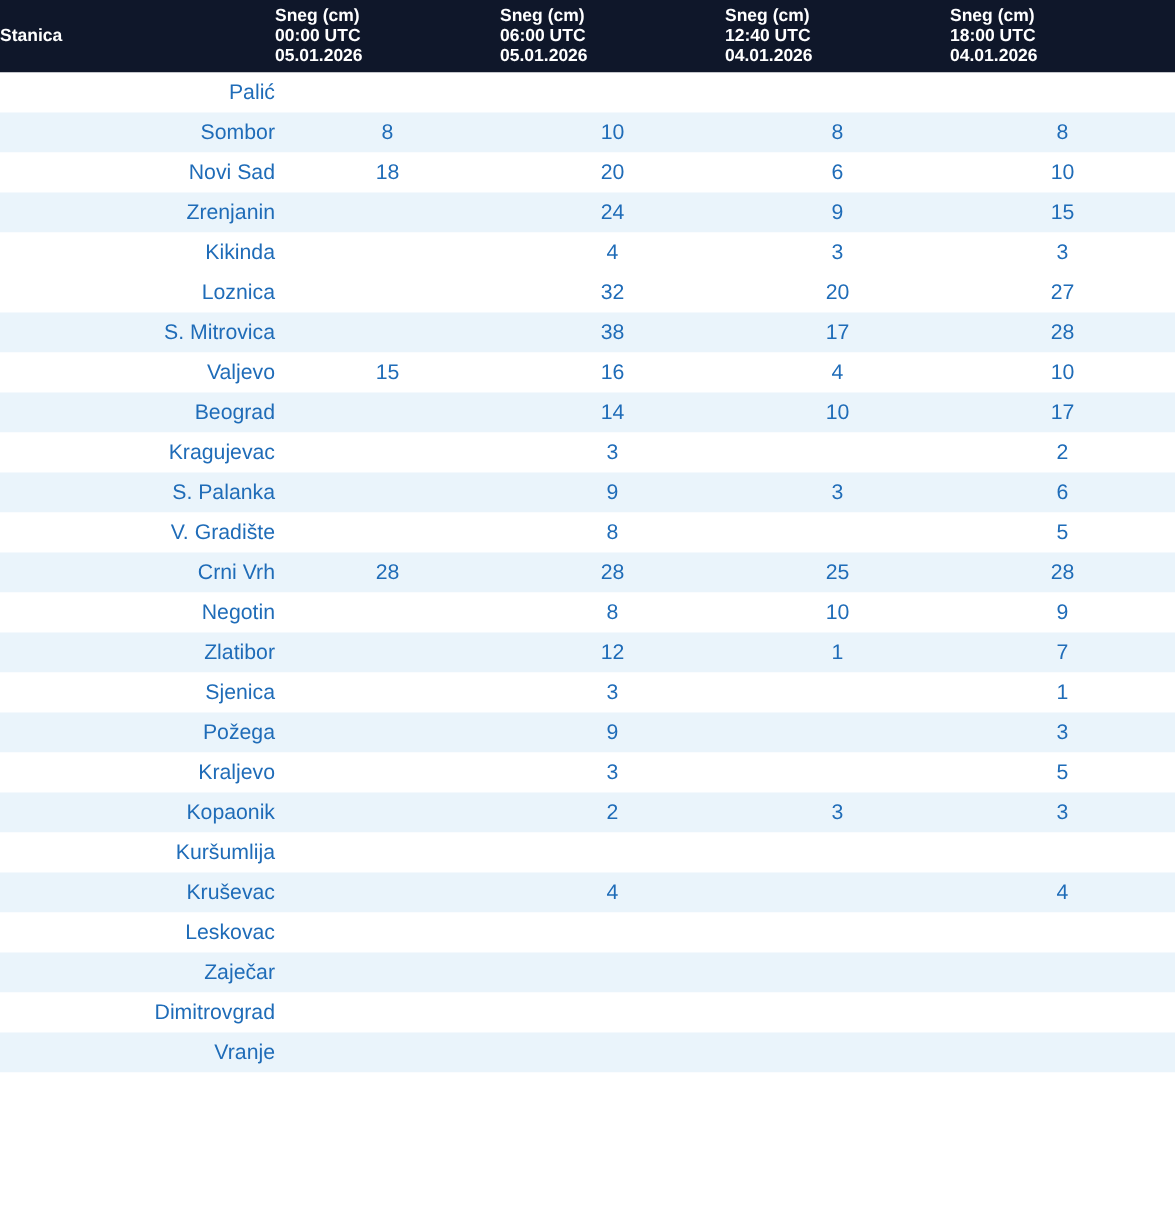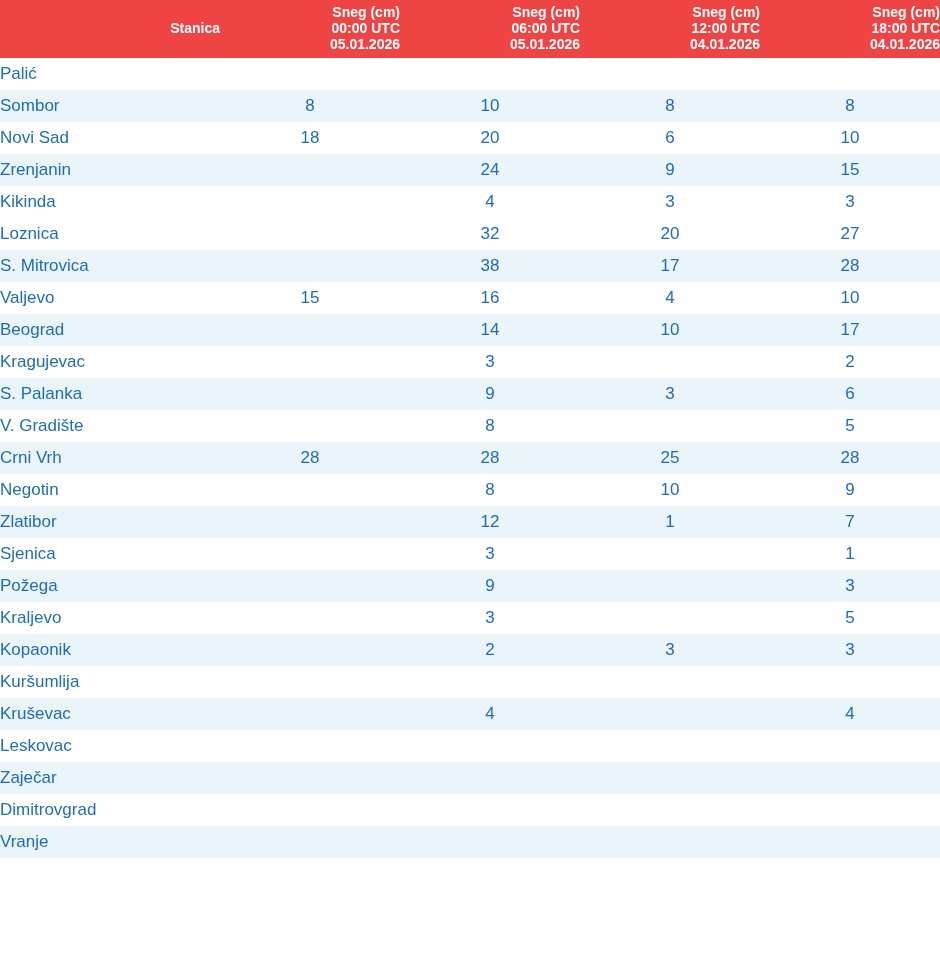--- a/index.html
+++ b/index.html
@@ -10,28 +10,28 @@
   body {
     width: 940px;
     font-family: "Liberation Sans", sans-serif;
   }
   table.snow-table {
     width: 940px;
     border-collapse: collapse;
     table-layout: fixed;
   }
   table.snow-table thead th {
-    background: #ef4444;
+    background: #0f172a;
     color: #ffffff;
     font-size: 14px;
     font-weight: bold;
     line-height: 16px;
     padding: 4px 0 6px 0;
     vertical-align: middle;
-    text-align: right;
+    text-align: left;
   }
   th.col-station {
     width: 220px;
   }
   th.col-data {
     width: 180px;
   }
   th.highlight {
     color: #f59a22;
   }
@@ -46,21 +46,21 @@
     padding: 0;
     vertical-align: middle;
   }
   tbody tr.odd td {
     background: #ffffff;
   }
   tbody tr.even td {
     background: #eaf4fb;
   }
   td.station {
-    text-align: left;
+    text-align: right;
     padding-left: 10px;
     white-space: nowrap;
   }
   td.value {
     text-align: center;
     padding-right: 42px;
   }
 </style>
 </head>
 <body>
@@ -76,21 +76,21 @@
           <span class="hdr-line">00:00 UTC</span>
           <span class="hdr-line">05.01.2026</span>
         </th>
         <th class="col-data highlight">
           <span class="hdr-line">Sneg (cm)</span>
           <span class="hdr-line">06:00 UTC</span>
           <span class="hdr-line">05.01.2026</span>
         </th>
         <th class="col-data">
           <span class="hdr-line">Sneg (cm)</span>
-          <span class="hdr-line">12:00 UTC</span>
+          <span class="hdr-line">12:40 UTC</span>
           <span class="hdr-line">04.01.2026</span>
         </th>
         <th class="col-data">
           <span class="hdr-line">Sneg (cm)</span>
           <span class="hdr-line">18:00 UTC</span>
           <span class="hdr-line">04.01.2026</span>
         </th>
       </tr>
   </thead>
   <tbody id="body-rows">

